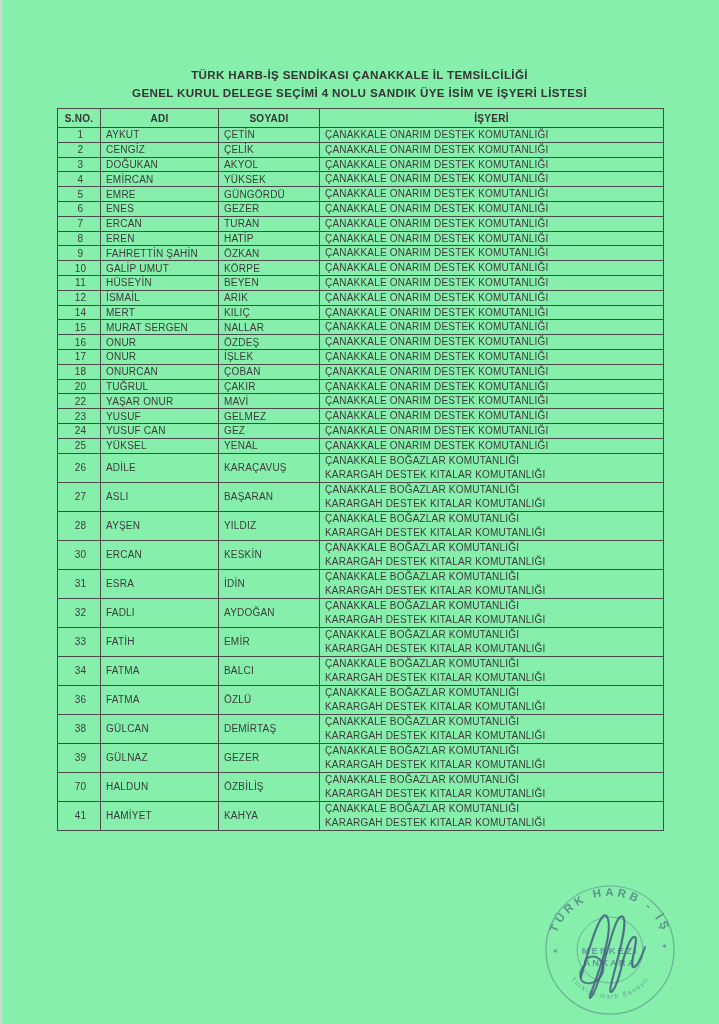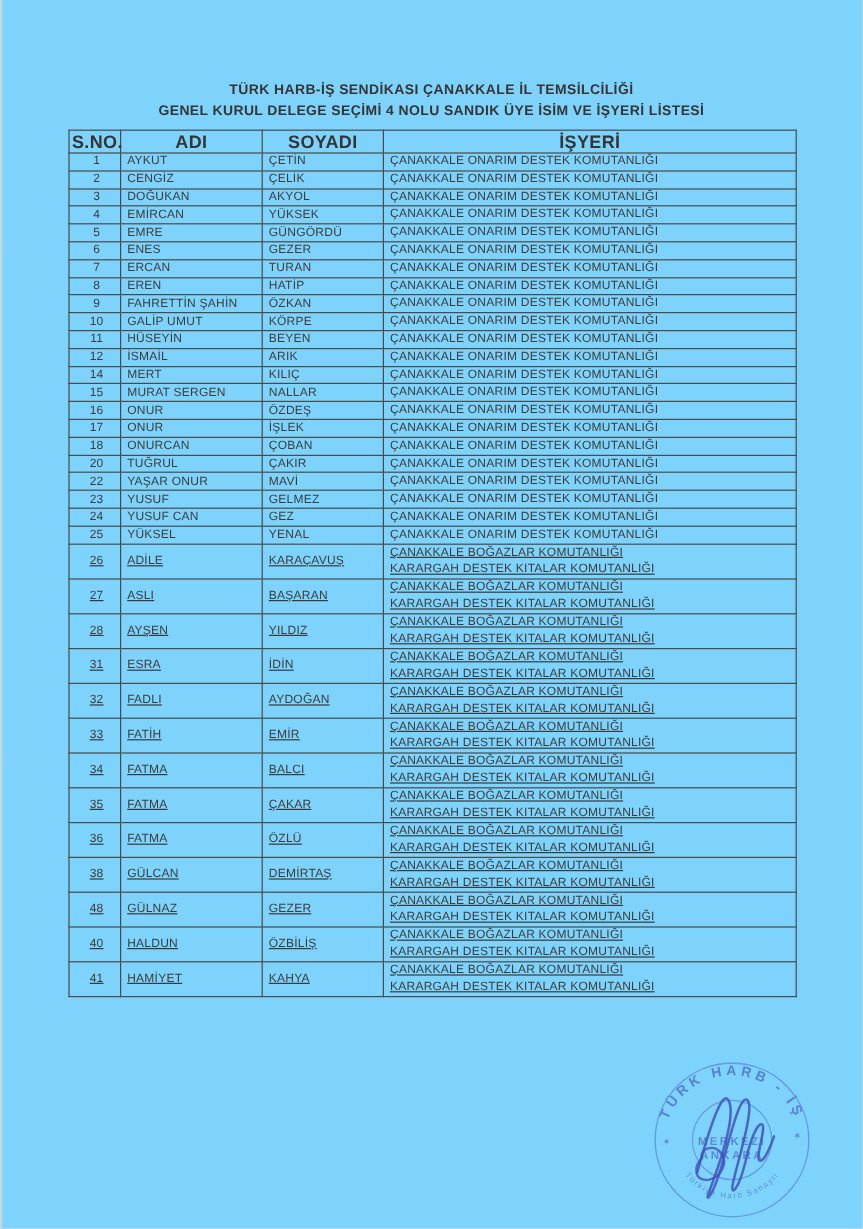--- a/index.html
+++ b/index.html
@@ -1,20 +1,20 @@
 <!DOCTYPE html>
 <html><head>
 <meta charset="utf-8">
 <style>
   html,body{margin:0;padding:0;background:#e9e9e7;}
   .page{
     position:relative;
     width:719px;height:1024px;
     margin:0 auto;
-    background:#7dd3fc;
+    background:#86efac;
     overflow:hidden;
     font-family:"Liberation Sans", sans-serif;
     color:#3a3a3a;
   }
   .page::before{
     content:"";position:absolute;left:0;top:0;width:3px;height:100%;
     background:linear-gradient(to right,#d9d9d5,rgba(255,255,255,0));
   }
   .titles{
     position:absolute;left:0;top:66px;width:100%;
@@ -31,38 +31,38 @@
     position:absolute;left:57px;top:108px;
     width:606px;
     border-collapse:collapse;
     table-layout:fixed;
   }
   table.roster, table.roster th, table.roster td{
     border:1.4px solid #4a4a4a;
   }
   table.roster th{
     height:18px;
-    font-size:15px;
+    font-size:10px;
     font-weight:bold;
     letter-spacing:.3px;
     text-align:center;
     padding:0 2px;
     color:#353535;
   }
   table.roster td{
     font-size:10px;
     letter-spacing:.2px;
     padding:0 2px 0 5px;
     vertical-align:middle;
     white-space:nowrap;
     overflow:hidden;
     color:#3c3c3c;
   }
   tr.single{height:14.3px;}
-  tr.double{height:29px;text-decoration:underline;}
+  tr.double{height:29px;}
   td.no-cell{text-align:center;padding:0 1px;}
   td.work-cell div{line-height:13.8px;}
   
   .stamp{
     position:absolute;
     left:541px;top:881px;
     width:138px;height:138px;
     mix-blend-mode:multiply;
     pointer-events:none;
   }
@@ -290,20 +290,29 @@
         <tr class="double">
           <td class="no-cell">28</td>
           <td>AYŞEN</td>
           <td>YILDIZ</td>
           <td class="work-cell">
             <div>ÇANAKKALE BOĞAZLAR KOMUTANLIĞI</div>
             <div>KARARGAH DESTEK KITALAR KOMUTANLIĞI</div>
           </td>
         </tr>
         <tr class="double">
+          <td class="no-cell">30</td>
+          <td>ERCAN</td>
+          <td>KESKİN</td>
+          <td class="work-cell">
+            <div>ÇANAKKALE BOĞAZLAR KOMUTANLIĞI</div>
+            <div>KARARGAH DESTEK KITALAR KOMUTANLIĞI</div>
+          </td>
+        </tr>
+        <tr class="double">
           <td class="no-cell">31</td>
           <td>ESRA</td>
           <td>İDİN</td>
           <td class="work-cell">
             <div>ÇANAKKALE BOĞAZLAR KOMUTANLIĞI</div>
             <div>KARARGAH DESTEK KITALAR KOMUTANLIĞI</div>
           </td>
         </tr>
         <tr class="double">
           <td class="no-cell">32</td>
@@ -326,57 +335,48 @@
         <tr class="double">
           <td class="no-cell">34</td>
           <td>FATMA</td>
           <td>BALCI</td>
           <td class="work-cell">
             <div>ÇANAKKALE BOĞAZLAR KOMUTANLIĞI</div>
             <div>KARARGAH DESTEK KITALAR KOMUTANLIĞI</div>
           </td>
         </tr>
         <tr class="double">
-          <td class="no-cell">35</td>
-          <td>FATMA</td>
-          <td>ÇAKAR</td>
-          <td class="work-cell">
-            <div>ÇANAKKALE BOĞAZLAR KOMUTANLIĞI</div>
-            <div>KARARGAH DESTEK KITALAR KOMUTANLIĞI</div>
-          </td>
-        </tr>
-        <tr class="double">
           <td class="no-cell">36</td>
           <td>FATMA</td>
           <td>ÖZLÜ</td>
           <td class="work-cell">
             <div>ÇANAKKALE BOĞAZLAR KOMUTANLIĞI</div>
             <div>KARARGAH DESTEK KITALAR KOMUTANLIĞI</div>
           </td>
         </tr>
         <tr class="double">
           <td class="no-cell">38</td>
           <td>GÜLCAN</td>
           <td>DEMİRTAŞ</td>
           <td class="work-cell">
             <div>ÇANAKKALE BOĞAZLAR KOMUTANLIĞI</div>
             <div>KARARGAH DESTEK KITALAR KOMUTANLIĞI</div>
           </td>
         </tr>
         <tr class="double">
-          <td class="no-cell">48</td>
+          <td class="no-cell">39</td>
           <td>GÜLNAZ</td>
           <td>GEZER</td>
           <td class="work-cell">
             <div>ÇANAKKALE BOĞAZLAR KOMUTANLIĞI</div>
             <div>KARARGAH DESTEK KITALAR KOMUTANLIĞI</div>
           </td>
         </tr>
         <tr class="double">
-          <td class="no-cell">40</td>
+          <td class="no-cell">70</td>
           <td>HALDUN</td>
           <td>ÖZBİLİŞ</td>
           <td class="work-cell">
             <div>ÇANAKKALE BOĞAZLAR KOMUTANLIĞI</div>
             <div>KARARGAH DESTEK KITALAR KOMUTANLIĞI</div>
           </td>
         </tr>
         <tr class="double">
           <td class="no-cell">41</td>
           <td>HAMİYET</td>

